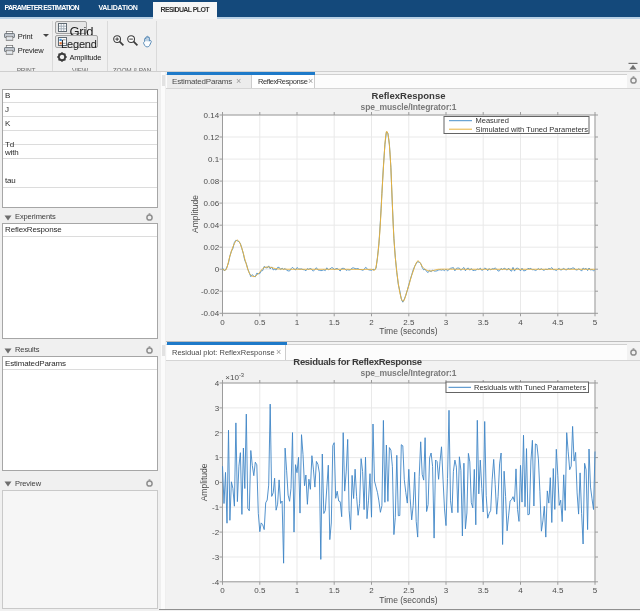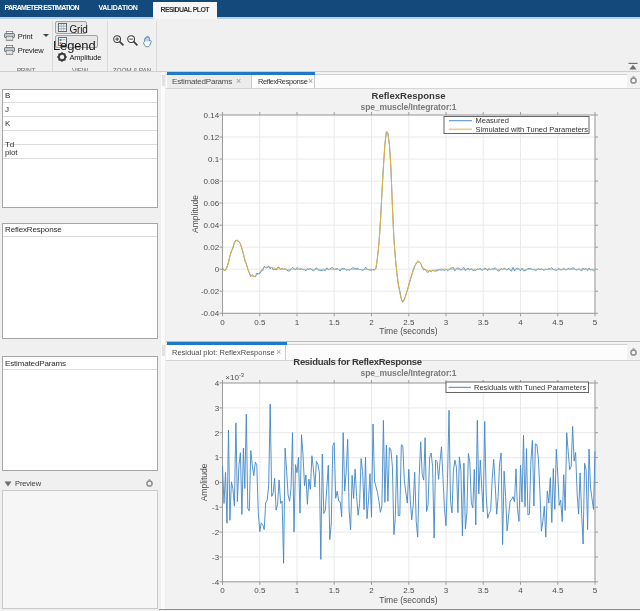--- a/index.html
+++ b/index.html
@@ -44,30 +44,30 @@
 <span class="abs nw" style="left:17.8px;top:45.5px;font-size:7.5px;letter-spacing:-0.15px;color:#1a1a1a">Preview</span>
 
 <div class="abs" style="left:55px;top:21px;width:32px;height:12.5px;background:#e6e6e6;border:1px solid #a3a3a3;border-radius:2px"></div>
 <svg class="abs" style="left:58px;top:23px" width="9" height="9" viewBox="0 0 9 9">
 <rect x="0.5" y="0.5" width="8" height="8" fill="#fff" stroke="#5f6a73" stroke-width="1"></rect>
 <line x1="3.2" y1="1" x2="3.2" y2="8" stroke="#9aa7b2" stroke-width="0.9"></line>
 <line x1="5.8" y1="1" x2="5.8" y2="8" stroke="#9aa7b2" stroke-width="0.9"></line>
 <line x1="1" y1="3.2" x2="8" y2="3.2" stroke="#9aa7b2" stroke-width="0.9"></line>
 <line x1="1" y1="5.8" x2="8" y2="5.8" stroke="#9aa7b2" stroke-width="0.9"></line>
 </svg>
-<span class="abs nw" style="left:69.4px;top:23.5px;font-size:10px;letter-spacing:-0.15px;color:#1a1a1a">Grid</span>
+<span class="abs nw" style="left:69.4px;top:23.5px;font-size:13px;letter-spacing:-0.15px;color:#1a1a1a">Grid</span>
 <div class="abs" style="left:55px;top:35px;width:43px;height:12.5px;background:#e6e6e6;border:1px solid #a3a3a3;border-radius:2px"></div>
 <svg class="abs" style="left:58px;top:37px" width="9" height="9" viewBox="0 0 9 9">
 <rect x="0.5" y="0.5" width="8" height="8" fill="#fff" stroke="#5f6a73" stroke-width="1"></rect>
 <rect x="1.5" y="1.8" width="2.2" height="2.2" fill="#3d8fd6"></rect>
 <rect x="4.4" y="2.4" width="3.2" height="0.9" fill="#8a8a8a"></rect>
 <rect x="1.5" y="5.2" width="2.2" height="2.2" fill="#e06a2b"></rect>
 <rect x="4.4" y="5.8" width="3.2" height="0.9" fill="#8a8a8a"></rect>
 </svg>
-<span class="abs nw" style="left:53px;top:37.5px;font-size:13px;letter-spacing:-0.15px;color:#1a1a1a">Legend</span>
+<span class="abs nw" style="left:61px;top:37.5px;font-size:11px;letter-spacing:-0.15px;color:#1a1a1a">Legend</span>
 <svg class="abs" style="left:57px;top:51.5px" width="10" height="10" viewBox="0 0 10 10">
 <circle cx="5" cy="5" r="3.2" fill="none" stroke="#3c3c3c" stroke-width="1.9"></circle>
 <g stroke="#3c3c3c" stroke-width="1.5">
 <line x1="5" y1="0.2" x2="5" y2="1.8"></line>
         <line x1="5" y1="8.2" x2="5" y2="9.8"></line>
 <line x1="0.2" y1="5" x2="1.8" y2="5"></line>
         <line x1="8.2" y1="5" x2="9.8" y2="5"></line>
 <line x1="1.6" y1="1.6" x2="2.7" y2="2.7"></line>
         <line x1="7.3" y1="7.3" x2="8.4" y2="8.4"></line>
 <line x1="1.6" y1="8.4" x2="2.7" y2="7.3"></line>
@@ -101,25 +101,46 @@
 <path d="M6 2.8 L9.6 7.4 L2.4 7.4 Z" fill="#707070"></path>
 </svg>
 
 <div class="abs" style="left:0;top:72px;width:159px;height:539px;background:#f0f0f0"></div>
 
 <div class="abs" style="left:2px;top:88.5px;width:156px;height:119px;background:#fff;border:1px solid #a6a6a6"></div>
 <div class="abs nw" style="left:3px;top:89.5px;width:154px;height:13.2px;border-bottom:1px solid #dcdcdc;font-size:8px;letter-spacing:-0.15px;color:#2a2a2a;padding:1.5px 0 0 2px">B</div>
 <div class="abs nw" style="left:3px;top:103.7px;width:154px;height:13.2px;border-bottom:1px solid #dcdcdc;font-size:8px;letter-spacing:-0.15px;color:#2a2a2a;padding:1.5px 0 0 2px">J</div>
 <div class="abs nw" style="left:3px;top:117.9px;width:154px;height:13.2px;border-bottom:1px solid #dcdcdc;font-size:8px;letter-spacing:-0.15px;color:#2a2a2a;padding:1.5px 0 0 2px">K</div>
 <div class="abs nw" style="left:3px;top:132.1px;width:154px;height:13.2px;border-bottom:1px solid #dcdcdc;font-size:8px;letter-spacing:-0.15px;color:#2a2a2a;padding:8px 0 0 2px">Td</div>
-<div class="abs nw" style="left:3px;top:146.3px;width:154px;height:13.2px;border-bottom:1px solid #dcdcdc;font-size:8px;letter-spacing:-0.15px;color:#2a2a2a;padding:1.5px 0 0 2px">plot</div>
-
+<div class="abs nw" style="left:3px;top:146.3px;width:154px;height:13.2px;border-bottom:1px solid #dcdcdc;font-size:8px;letter-spacing:-0.15px;color:#2a2a2a;padding:1.5px 0 0 2px">with</div>
+<div class="abs nw" style="left:3px;top:174.7px;width:154px;height:13.2px;border-bottom:1px solid #dcdcdc;font-size:8px;letter-spacing:-0.15px;color:#2a2a2a;padding:1.5px 0 0 2px">tau</div>
+
+<div class="abs" style="left:0;top:211px;width:159px;height:12px">
+<svg class="abs" style="left:4px;top:3.5px" width="8" height="6" viewBox="0 0 8 6">
+        <path d="M0.5 0.5 L7.5 0.5 L4 5.5 Z" fill="#6e6e6e"></path>
+      </svg>
+<span class="abs nw" style="left:15px;top:1px;font-size:7.5px;letter-spacing:-0.1px;color:#3c3c3c">Experiments</span>
+<svg class="abs" style="left:145px;top:1.5px" width="9" height="9" viewBox="0 0 9 9">
+<circle cx="4.5" cy="4.5" r="2.6" fill="none" stroke="#8f8f8f" stroke-width="1.5"></circle>
+<rect x="3.6" y="0.3" width="1.8" height="1.5" fill="#8f8f8f"></rect>
+</svg>
+</div>
 <div class="abs" style="left:2px;top:222.5px;width:156px;height:116px;background:#fff;border:1px solid #a6a6a6"></div>
 <div class="abs nw" style="left:3px;top:223.5px;width:154px;height:13.2px;border-bottom:1px solid #dcdcdc;font-size:8px;letter-spacing:-0.15px;color:#2a2a2a;padding:1.5px 0 0 2px">ReflexResponse</div>
 
+<div class="abs" style="left:0;top:344px;width:159px;height:12px">
+<svg class="abs" style="left:4px;top:3.5px" width="8" height="6" viewBox="0 0 8 6">
+        <path d="M0.5 0.5 L7.5 0.5 L4 5.5 Z" fill="#6e6e6e"></path>
+      </svg>
+<span class="abs nw" style="left:15px;top:1px;font-size:7.5px;letter-spacing:-0.1px;color:#3c3c3c">Results</span>
+<svg class="abs" style="left:145px;top:1.5px" width="9" height="9" viewBox="0 0 9 9">
+<circle cx="4.5" cy="4.5" r="2.6" fill="none" stroke="#8f8f8f" stroke-width="1.5"></circle>
+<rect x="3.6" y="0.3" width="1.8" height="1.5" fill="#8f8f8f"></rect>
+</svg>
+</div>
 <div class="abs" style="left:2px;top:356px;width:156px;height:115px;background:#fff;border:1px solid #a6a6a6"></div>
 <div class="abs nw" style="left:3px;top:357px;width:154px;height:13.2px;border-bottom:1px solid #dcdcdc;font-size:8px;letter-spacing:-0.15px;color:#2a2a2a;padding:1.5px 0 0 2px">EstimatedParams</div>
 
 <div class="abs" style="left:0;top:477.5px;width:159px;height:12px">
 <svg class="abs" style="left:4px;top:3.5px" width="8" height="6" viewBox="0 0 8 6">
         <path d="M0.5 0.5 L7.5 0.5 L4 5.5 Z" fill="#6e6e6e"></path>
       </svg>
 <span class="abs nw" style="left:15px;top:1px;font-size:7.5px;letter-spacing:-0.1px;color:#3c3c3c">Preview</span>
 <svg class="abs" style="left:145px;top:1.5px" width="9" height="9" viewBox="0 0 9 9">
 <circle cx="4.5" cy="4.5" r="2.6" fill="none" stroke="#8f8f8f" stroke-width="1.5"></circle>

